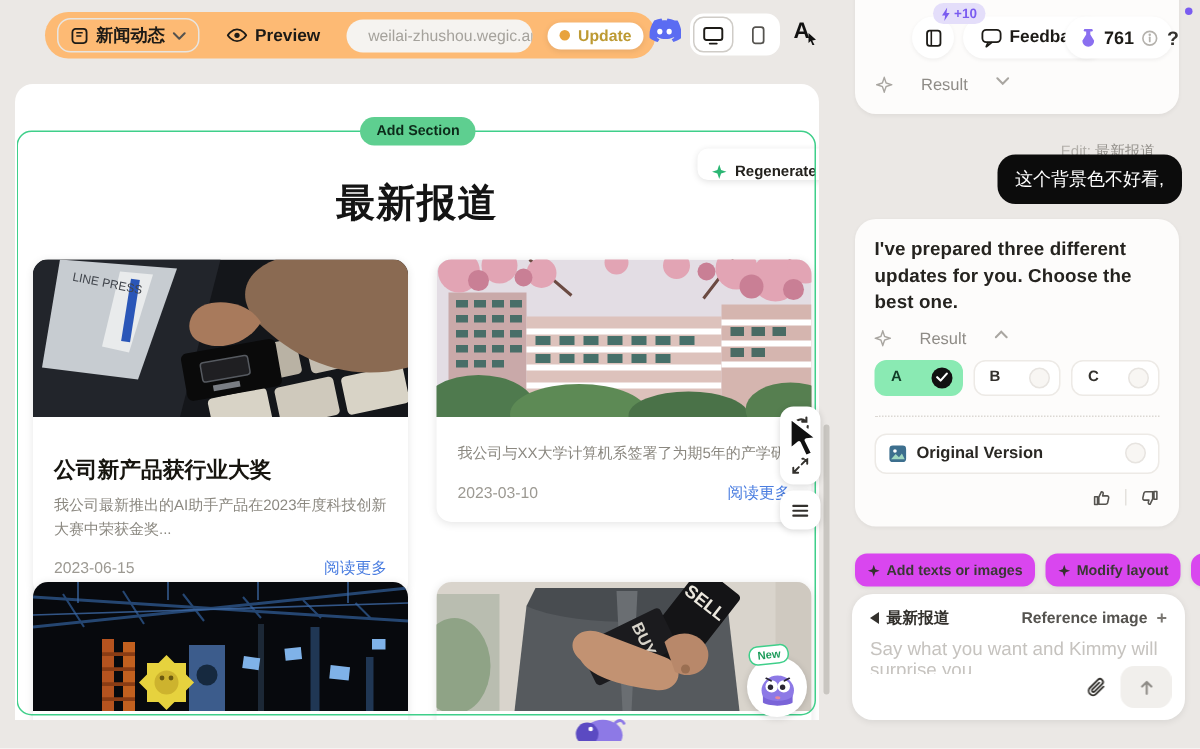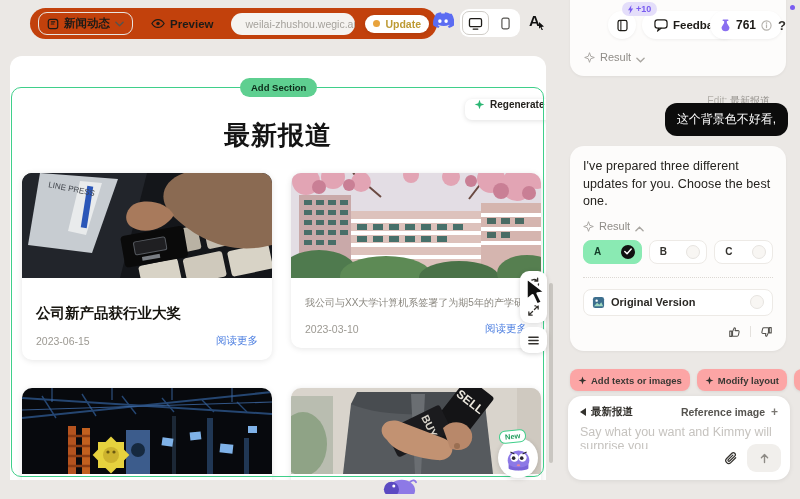--- a/index.html
+++ b/index.html
@@ -1,21 +1,21 @@
 <!DOCTYPE html>
 <html><head>
 <meta charset="utf-8">
 <style>
 *{box-sizing:border-box;margin:0;padding:0}
 html,body{width:800px;height:499px;overflow:hidden}
 body{position:relative;background:#ebe8e5;font-family:"Liberation Sans",sans-serif;color:#222}
 svg{display:block}
 
 
-.topbar{position:absolute;left:30px;top:8px;width:407px;height:31px;background:#c2410c;border-radius:17px;display:flex;align-items:center;padding:0 8px;gap:10px;z-index:20}
+.topbar{position:absolute;left:30px;top:8px;width:407px;height:31px;background:#fdba74;border-radius:17px;display:flex;align-items:center;padding:0 8px;gap:10px;z-index:20}
 .pill{display:flex;align-items:center;gap:5px;border-radius:9px;padding:3px 8px}
 .page-selector{border:1px solid #e8e5e1;font-size:11.5px;font-weight:bold;color:#1d1b17}
 .preview-btn{font-size:11.5px;font-weight:bold;color:#1d1b17}
 .url-pill{background:#f5f3f0;border-radius:13px;padding:5px 14px;font-size:10.5px;color:#a5a29c;flex:1;text-align:center;white-space:nowrap;overflow:hidden}
 .update-pill{background:#fff;box-shadow:0 1px 4px rgba(0,0,0,.10);font-size:10.5px;color:#bd9a33;font-weight:bold}
 .update-dot{width:7px;height:7px;border-radius:50%;background:#e8a33d}
 .discord-btn{position:absolute;left:432px;top:12px;z-index:20}
 .segmented{position:absolute;left:460px;top:9px;width:60px;height:28px;background:#fff;border-radius:9px;display:flex;align-items:center;justify-content:space-around;z-index:20}
 .seg-cell{width:27px;height:24px;display:flex;align-items:center;justify-content:center;border-radius:7px}
 .seg-active{border:1px solid #cfccc7;background:#fff}
@@ -29,21 +29,21 @@
 .bonus-badge{position:absolute;left:622px;top:2px;height:14px;background:#e4defa;border-radius:8px;display:flex;align-items:center;gap:2px;padding:0 6px;font-size:9px;font-weight:bold;color:#7a5cf0;z-index:23}
 .feedback-btn{left:642px;top:11px;height:28px;padding:0 12px;font-size:11.5px;font-weight:bold;color:#1d1b17}
 .credits-btn{left:710px;top:11px;height:28px;padding:0 10px;font-size:12px;font-weight:bold;color:#1d1b17}
 .help-btn{position:absolute;left:770px;top:13px;width:24px;height:24px;display:flex;align-items:center;justify-content:center;font-size:13px;font-weight:bold;color:#33312d;z-index:22}
 .tiny-dot{position:absolute;left:790px;top:5px;width:5px;height:5px;border-radius:50%;background:#7a5cf0}
 
 
 .canvas{position:absolute;left:10px;top:56px;width:536px;height:424px;background:#fff;border-radius:12px 12px 0 0;overflow:hidden;z-index:1}
 .selection-outline{position:absolute;left:11px;top:87px;width:533px;height:390px;border:1.5px solid #3fcf8a;border-radius:10px;pointer-events:none;z-index:6}
 .add-section{position:absolute;left:240px;top:78px;height:19px;padding:0 11px;background:#5ecf90;border-radius:10px;display:flex;align-items:center;font-size:9.5px;font-weight:bold;color:#0c2b1a;z-index:7}
-.regenerate{position:absolute;left:455px;top:43px;height:21px;padding:0 9px;background:#fff;border-radius:7px;box-shadow:0 1px 5px rgba(0,0,0,.12);display:flex;align-items:flex-start;gap:5px;font-size:10px;font-weight:bold;color:#24221e}
+.regenerate{position:absolute;left:455px;top:43px;height:21px;padding:0 9px;background:#fff;border-radius:7px;box-shadow:0 1px 5px rgba(0,0,0,.12);display:flex;align-items:flex-end;gap:5px;font-size:10px;font-weight:bold;color:#24221e}
 .section-title{position:absolute;top:62px;left:0;width:100%;text-align:center;font-size:26px;font-weight:bold;color:#141414;letter-spacing:1px}
 
 .news-card{position:absolute;width:250px;background:#fff;border-radius:10px;box-shadow:0 1px 6px rgba(0,0,0,.10);overflow:visible}
 .card-img{width:250px;border-radius:10px 10px 0 0;display:block}
 .card-body{padding:10px 14px 12px}
 .card-title{font-size:14.5px;font-weight:bold;color:#17150f;margin-top:16px}
 .edit-box{border:1.5px solid #3fcf8a;border-radius:6px;padding:3px 8px;margin:0 -6px 0 -4px;background:#fff}
 .card-excerpt{font-size:10px;color:#8b8880;line-height:1.55;margin-top:7px;display:-webkit-box;-webkit-line-clamp:2;-webkit-box-orient:vertical;overflow:hidden}
 .one-line{white-space:nowrap;display:block;overflow:hidden}
 .card-foot{display:flex;justify-content:space-between;align-items:center;margin-top:11px}
@@ -52,41 +52,41 @@
 
 .float-pill{position:absolute;background:#fff;border-radius:9px;box-shadow:0 1px 5px rgba(0,0,0,.16);display:flex;flex-direction:column;align-items:center;justify-content:space-around;z-index:8}
 .scrollbar{position:absolute;left:549px;top:283px;width:4px;height:180px;background:#c9c6c1;border-radius:2px;z-index:3}
 .cursor{position:absolute;left:523px;top:277px;z-index:50;pointer-events:none}
 .new-circle{position:absolute;left:498px;top:438px;width:40px;height:40px;background:#fff;border-radius:50%;box-shadow:0 1px 5px rgba(0,0,0,.15);display:flex;align-items:center;justify-content:center;z-index:9}
 .new-badge{position:absolute;left:499px;top:430px;background:#fff;border:1px solid #3fcf8a;color:#1f9d5c;font-size:7.5px;font-weight:bold;border-radius:6px;padding:1px 5px;transform:rotate(-6deg);z-index:10}
 .bottom-blob{position:absolute;left:381px;top:477px;z-index:5}
 
 
 .result-top-card{position:absolute;left:570px;top:-14px;width:216px;height:90px;background:#fdfcfb;border-radius:14px;z-index:3;box-shadow:0 1px 3px rgba(0,0,0,.05)}
-.result-row{display:flex;align-items:flex-end;gap:5px;font-size:11px;color:#8f8c87}
+.result-row{display:flex;align-items:flex-start;gap:19px;font-size:11px;color:#8f8c87}
 .rt-row{position:absolute;left:14px;bottom:13px}
 .edit-label{position:absolute;right:30px;top:94px;font-size:10px;z-index:3}
 .edit-prefix{color:#b3b0ab}
 .edit-target{color:#94918c}
 .user-bubble{position:absolute;right:12px;top:103px;background:#0c0c0c;color:#fff;font-size:12px;padding:8px 12px;border-radius:12px;z-index:3}
 .ai-card{position:absolute;left:570px;top:146px;width:216px;background:#fdfcfb;border-radius:14px;padding:12px 13px 10px;z-index:3;box-shadow:0 1px 3px rgba(0,0,0,.05)}
-.ai-msg{font-size:12.5px;font-weight:normal;color:#25231f;line-height:1.4;letter-spacing:.1px}
+.ai-msg{font-size:12.5px;font-weight:bold;color:#25231f;line-height:1.4;letter-spacing:.1px}
 .ai-result{margin-top:9px}
 .options-row{display:flex;gap:7px;margin-top:8px}
 .opt{flex:1;height:24px;border-radius:8px;display:flex;align-items:center;justify-content:space-between;padding:0 6px 0 10px;font-size:10px;font-weight:bold;color:#33312d;background:#fff;border:1px solid #edeae6}
 .opt-a{background:#8aeab3;border-color:#8aeab3;color:#123d28}
 .check-circle{width:14px;height:14px;border-radius:50%;background:#111;display:flex;align-items:center;justify-content:center}
 .radio{width:14px;height:14px;border-radius:50%;border:1.5px solid #e7e4e0;background:#f8f6f3}
 .dotted-div{border-top:1.5px dotted #dcd8d3;margin-top:13px}
 .orig-btn{margin-top:11px;height:27px;border:1px solid #edeae6;border-radius:8px;display:flex;align-items:center;gap:6px;padding:0 8px;background:#fff}
 .orig-label{font-size:11px;font-weight:bold;color:#2a2824;flex:1}
 .thumbs-row{display:flex;justify-content:flex-end;align-items:center;gap:8px;margin-top:9px;padding-bottom:2px}
 .vdiv{width:1px;height:11px;background:#e4e1dd}
 .chips-row{position:absolute;left:570px;top:369px;width:218px;display:flex;gap:7px;z-index:3}
-.chip{height:22px;background:#fca5a5;border-radius:8px;box-shadow:0 1px 3px rgba(0,0,0,.08);display:flex;align-items:center;gap:4px;padding:0 8px;font-size:9.5px;font-weight:bold;color:#3a3834;white-space:nowrap}
+.chip{height:22px;background:#d946ef;border-radius:8px;box-shadow:0 1px 3px rgba(0,0,0,.08);display:flex;align-items:center;gap:4px;padding:0 8px;font-size:9.5px;font-weight:bold;color:#3a3834;white-space:nowrap}
 .composer{position:absolute;left:568px;top:396px;width:222px;height:84px;background:#fff;border-radius:14px;box-shadow:0 1px 5px rgba(0,0,0,.08);z-index:3}
 .comp-head{display:flex;align-items:center;justify-content:space-between;padding:9px 12px 0}
 .comp-ctx{display:flex;align-items:center;gap:4px;font-size:10.5px;font-weight:bold;color:#33312d}
 .comp-ref{font-size:10.5px;color:#55534f;font-weight:bold;display:flex;gap:6px;align-items:center}
 .comp-plus{color:#7a7772;font-size:12px}
 .comp-input{width:100%;height:30px;border:none;outline:none;resize:none;padding:6px 12px 0;font-family:inherit;font-size:12.5px;color:#33312d;background:transparent}
 .comp-input::placeholder{color:#c6c3bf}
 .comp-foot{position:absolute;right:9px;bottom:8px;display:flex;align-items:center;gap:9px}
 .send-btn{width:34px;height:28px;background:#f1efec;border-radius:9px;display:flex;align-items:center;justify-content:center}
 </style>
@@ -224,20 +224,21 @@
       <path d="M250 0L250 72C205 84 170 62 150 42 135 26 140 8 162 0Z" fill="#8a6a52"></path>
       <path d="M152 42c-10 16-32 20-44 11-8-7-3-22 11-24 14-2 27 3 33 13z" fill="#a87a5c"></path>
       <g transform="rotate(-10 130 72)">
         <rect x="100" y="58" width="64" height="32" rx="4" fill="#0a0a0a"></rect>
         <rect x="112" y="66" width="32" height="13" rx="2" fill="#1f1f22" stroke="#565a60" stroke-width="1"></rect>
         <rect x="118" y="82" width="18" height="4" fill="#7a7e84"></rect>
       </g>
     </svg>
     <div class="card-body">
       <div class="card-title">公司新产品获行业大奖</div>
+      <div class="card-excerpt">我公司最新推出的AI助手产品在2023年度科技创新大赛中荣获金奖...</div>
       <div class="card-foot">
         <span class="card-date">2023-06-15</span>
         <span class="read-more">阅读更多</span>
       </div>
     </div>
   </div>
 
   <div class="news-card" style="left:281px;top:117px">
     <svg class="card-img" height="105" viewBox="0 0 250 105" preserveAspectRatio="none">
       <rect width="250" height="105" fill="#e3dde4"></rect>

